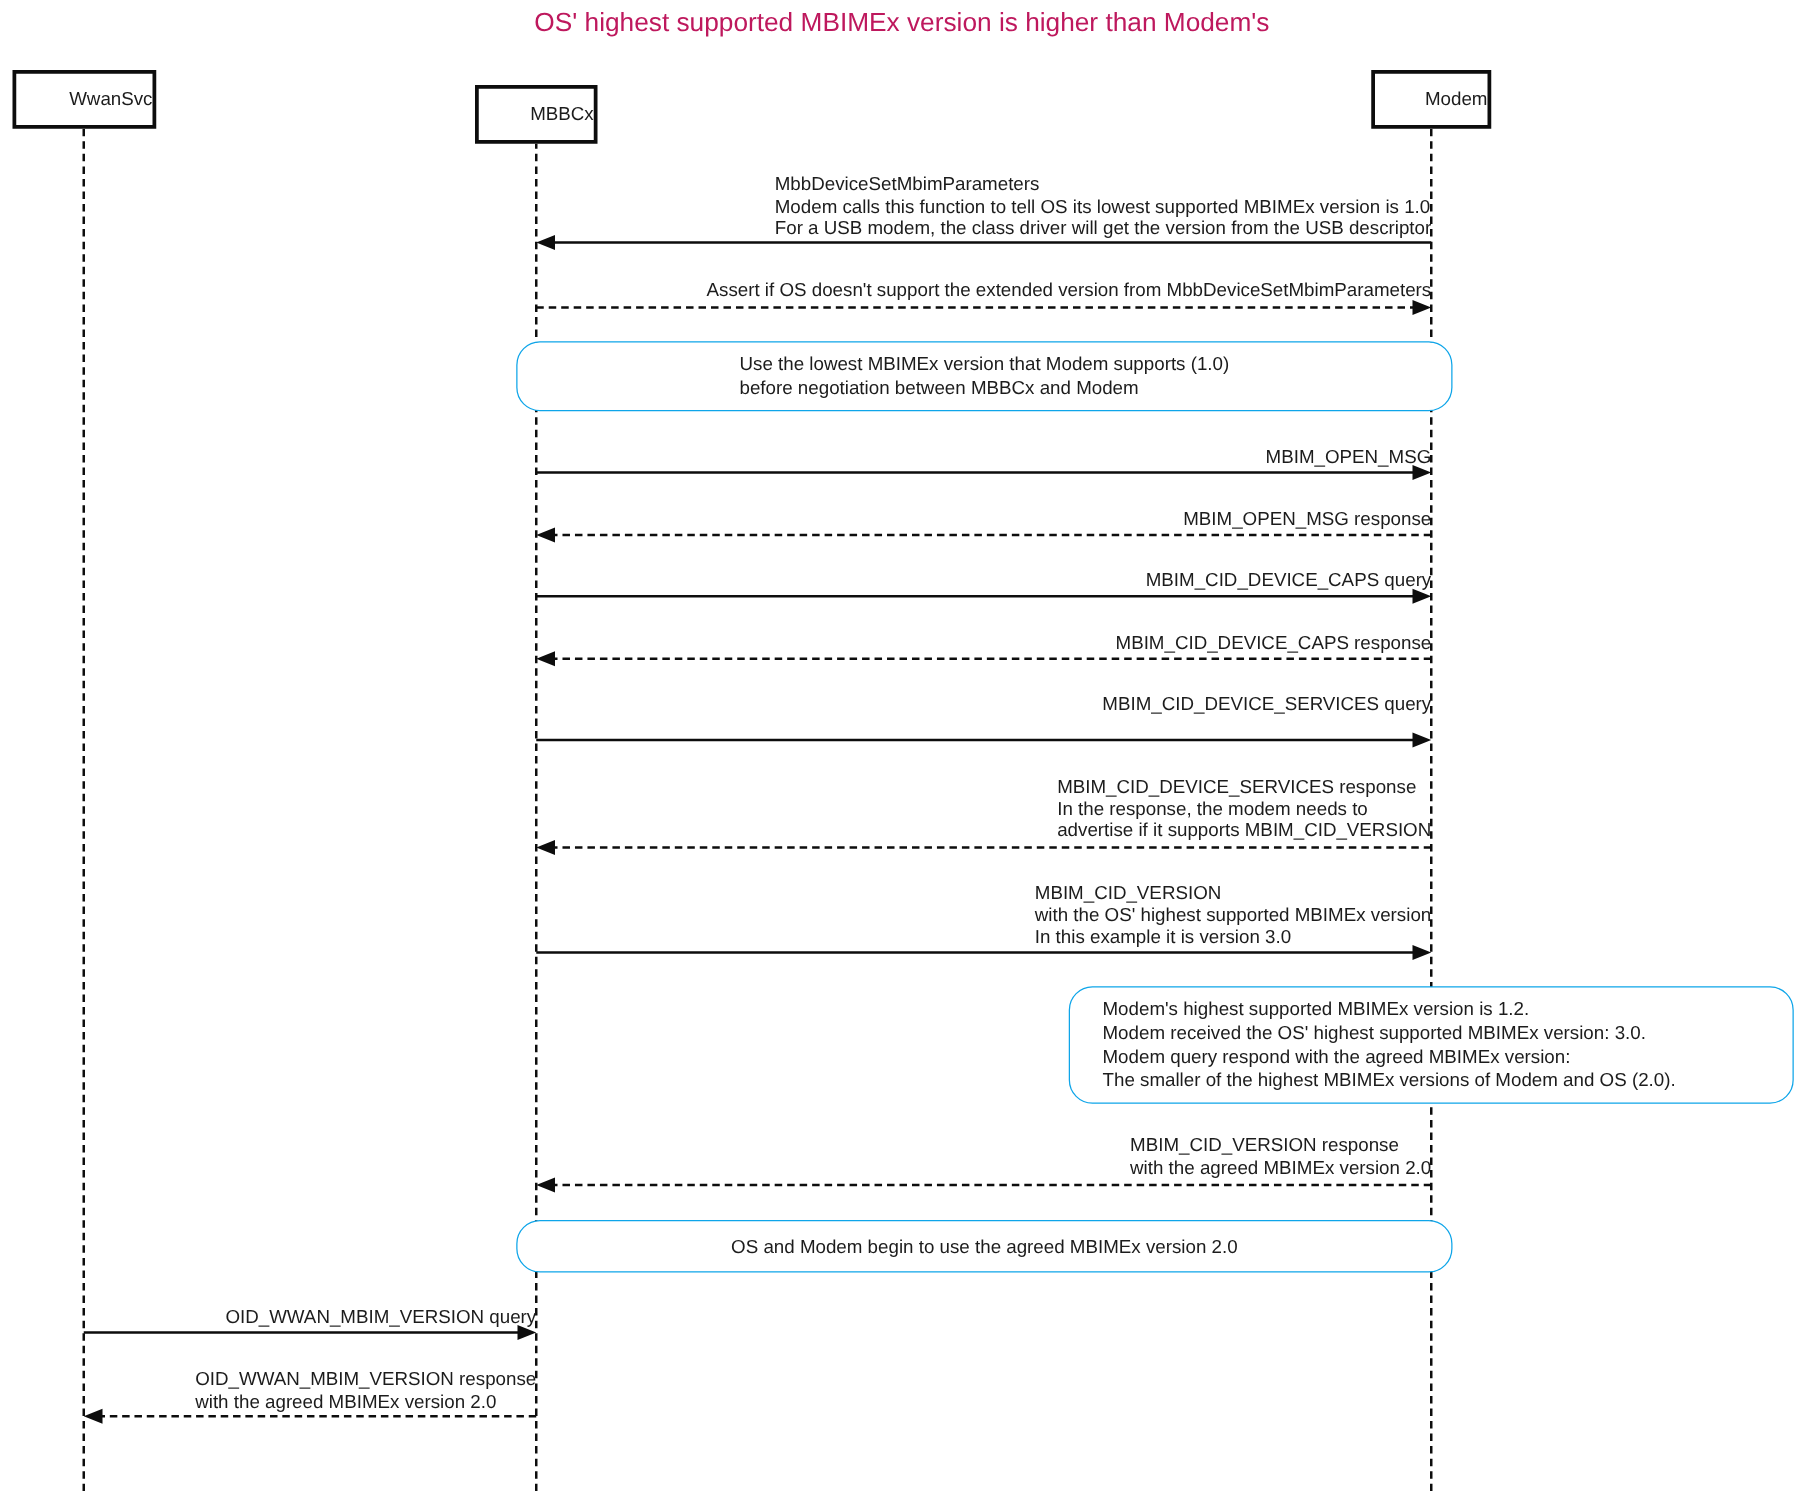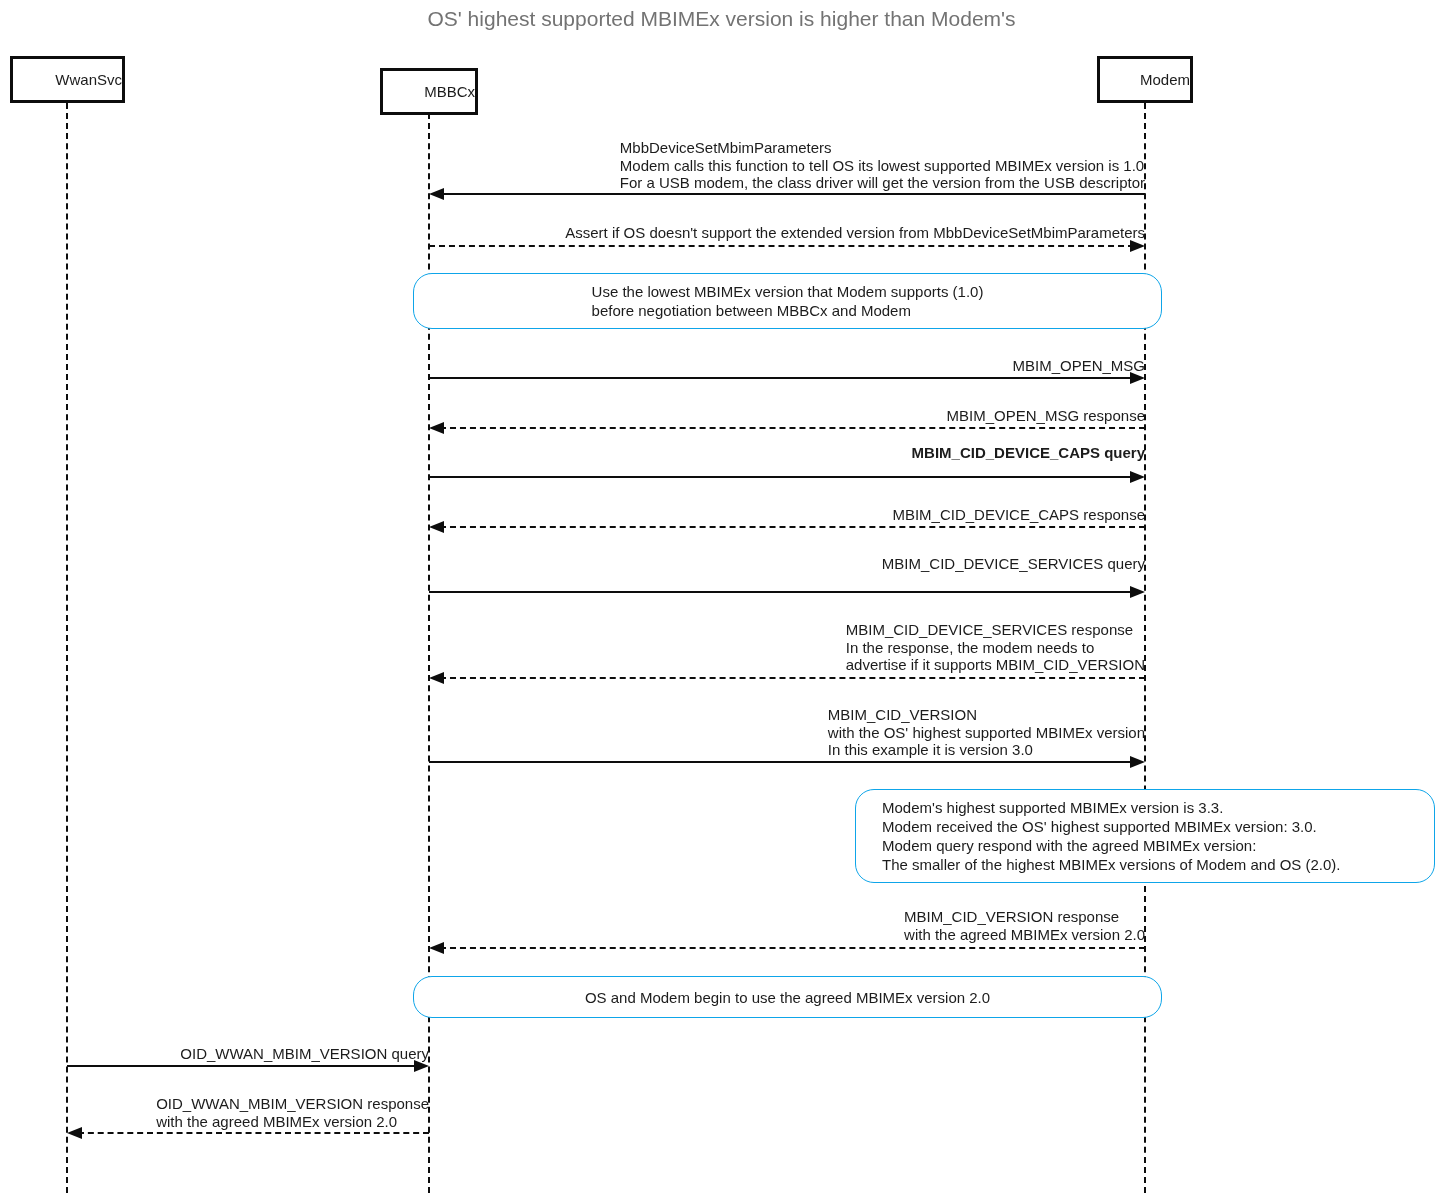--- a/index.html
+++ b/index.html
@@ -10,21 +10,21 @@
     background: #ffffff;
     font-family: "Liberation Sans", sans-serif;
     color: #1c1c1c;
     overflow: hidden;
   }
   .diagram-title {
     position: absolute;
     top: 7px; left: 0; width: 100%;
     text-align: center;
     font-size: 21px;
-    color: #737373;
+    color: #be185d;
     white-space: nowrap;
   }
   .actor {
     position: absolute;
     box-sizing: border-box;
     height: 47px;
     border: 3px solid #0d0d0d;
     background: #ffffff;
     display: flex;
     align-items: center;
@@ -147,21 +147,21 @@
   <div class="msg-label center-1" style="left:429px; top:407px; width:716px;">
     <div class="block">
         <span class="ln">MBIM_OPEN_MSG response</span>
       </div>
   </div>
   <div class="arrow dashed to-left" style="left:429px; top:428px; width:716px;">
     <div class="shaft"></div>
     <div class="head"></div>
   </div>
 
-  <div class="msg-label center-1" style="left:429px; top:444px; width:716px;font-weight:bold;">
+  <div class="msg-label center-1" style="left:429px; top:456px; width:716px;">
     <div class="block">
         <span class="ln">MBIM_CID_DEVICE_CAPS query</span>
       </div>
   </div>
   <div class="arrow solid to-right" style="left:429px; top:477px; width:716px;">
     <div class="shaft"></div>
     <div class="head"></div>
   </div>
 
   <div class="msg-label center-1" style="left:429px; top:506px; width:716px;">
@@ -203,21 +203,21 @@
       <span class="ln">In this example it is version 3.0</span>
     </div>
   </div>
   <div class="arrow solid to-right" style="left:429px; top:762px; width:716px;">
     <div class="shaft"></div>
     <div class="head"></div>
   </div>
 
   <div class="note pad-left" style="left:855px; top:789px; width:580px; height:94px;">
     <div class="note-block">
-      <span class="ln">Modem's highest supported MBIMEx version is 3.3.</span>
+      <span class="ln">Modem's highest supported MBIMEx version is 1.2.</span>
       <span class="ln">Modem received the OS' highest supported MBIMEx version: 3.0.</span>
       <span class="ln">Modem query respond with the agreed MBIMEx version:</span>
       <span class="ln">The smaller of the highest MBIMEx versions of Modem and OS (2.0).</span>
     </div>
   </div>
 
   <div class="msg-label" style="left:429px; top:908px; width:716px;">
     <div class="block">
       <span class="ln">MBIM_CID_VERSION response</span>
       <span class="ln">with the agreed MBIMEx version 2.0</span>

